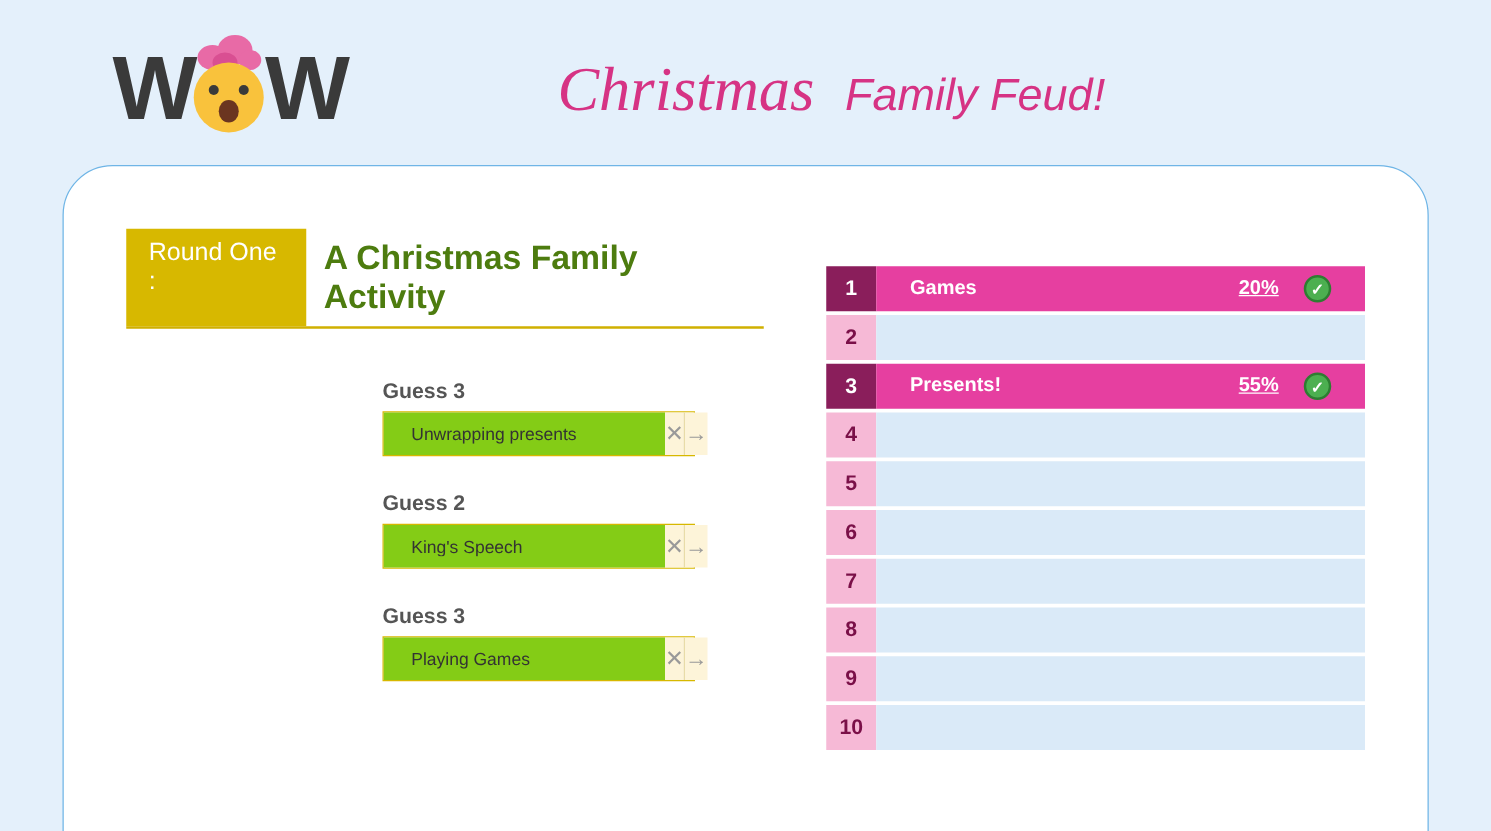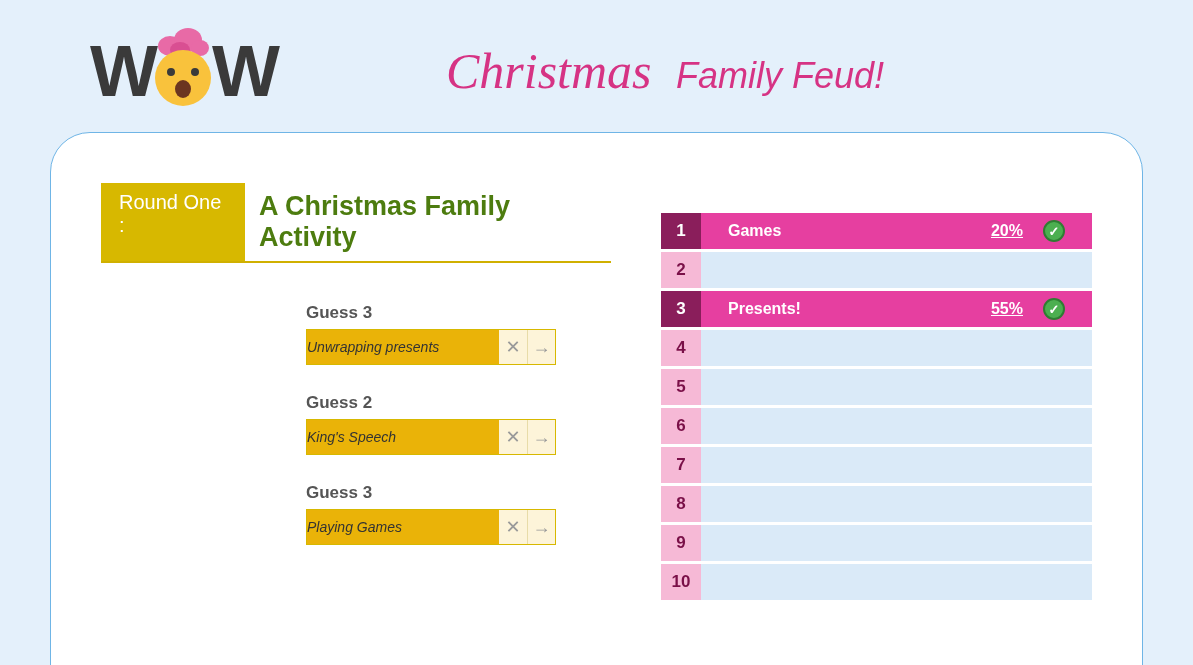--- a/index.html
+++ b/index.html
@@ -82,21 +82,21 @@
   font-size:27px;
   font-weight:700;
   color:#4d7c0f;
   padding:8px 14px;
 }
 .guesses { margin-top:40px; padding-left:205px; }
 .guess { margin-bottom:28px; }
 .guess-label { font-size:17px; font-weight:700; color:#555; margin-bottom:6px; }
 .guess-row { display:flex; align-items:stretch; border:1px solid #d7b800; width:250px; height:36px; }
 .guess-input {
-  flex:1; background:#eab308; border:none; padding:0 0; font-size:14px; color:#333; outline:none;font-style:italic;
+  flex:1; background:#84cc16; border:none; padding:0 22px; font-size:14px; color:#333; outline:none;
 }
 .guess-clear, .guess-go {
   width:28px; display:flex; align-items:center; justify-content:center;
   background:#fdf4d9; color:#999; font-size:18px; cursor:pointer;
 }
 .guess-go { border-left:1px solid #e8dca8; }
 .right { flex:1; padding-left:50px; padding-top:30px; }
 .board { width:100%; }
 .brow { display:flex; height:36px; margin-bottom:3px; align-items:stretch; }
 .bnum {

